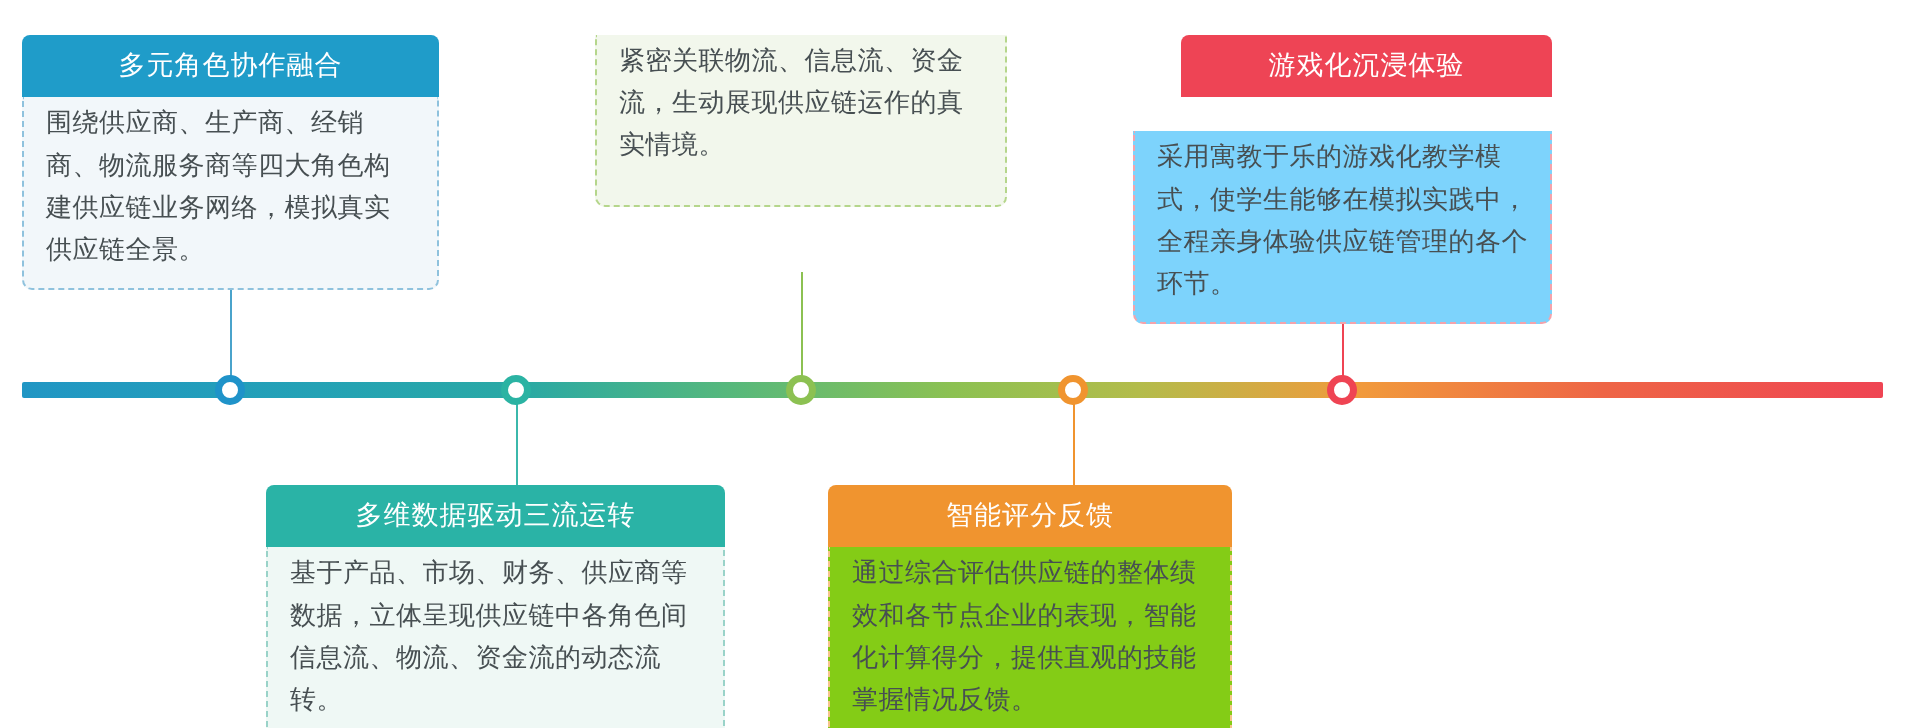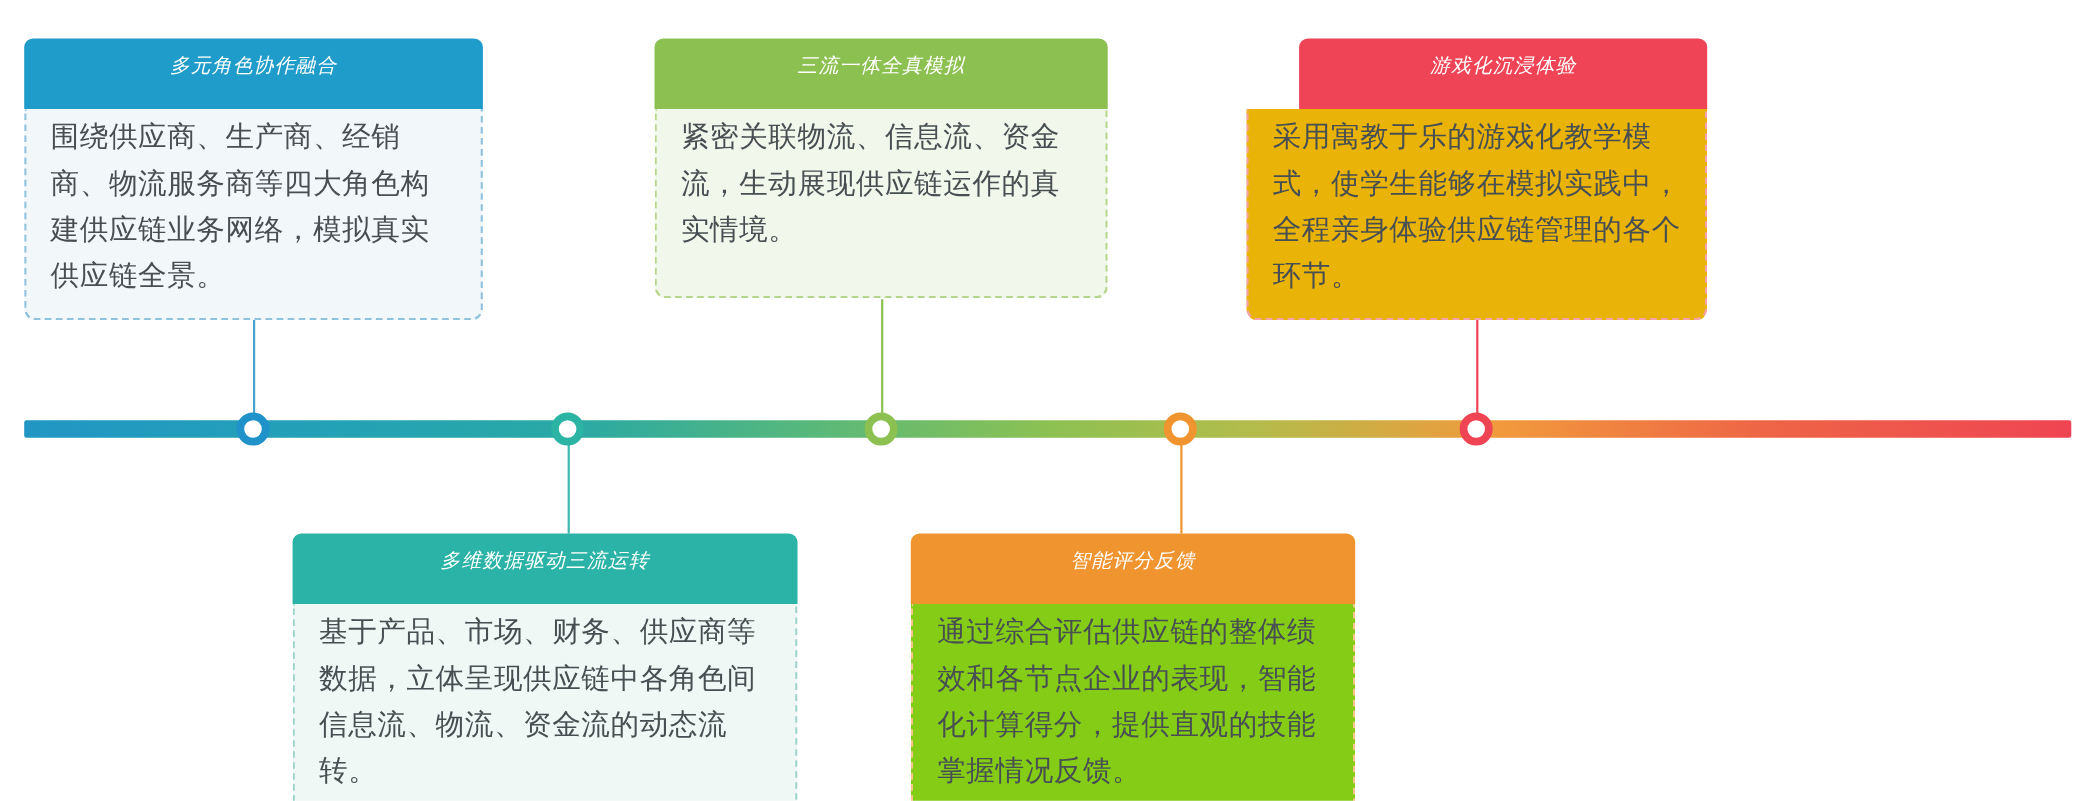--- a/index.html
+++ b/index.html
@@ -35,27 +35,26 @@
   }
 
   
   .card{
     position:absolute;
     z-index:4;
   }
   .card-head{
     border-radius:8px 8px 0 0;
     color:#ffffff;
-    font-size:18px;
+    font-size:27px;
     line-height:1.2;
     text-align:center;
-    padding:14px 10px 28px;
+    padding:14px 10px 16px;
     letter-spacing:1px;
     box-sizing:border-box;
-    font-style:italic;
   }
   .card-body{
     border-style:dashed;
     border-width:0 2px 2px 2px;
     border-radius:0 0 10px 10px;
     padding:4px 22px 18px;
     box-sizing:border-box;
     color:#474f52;
     font-size:26px;
     line-height:1.62;
@@ -85,33 +84,30 @@
   <div class="card" style="left:22px;top:35px;width:417px;">
     <div class="card-head" style="background:#1f9cc9;">
       <span>多元角色协作融合</span>
     </div>
     <div class="card-body" style="background:#f2f7fa;border-color:#8fc2dd;">
       <p>围绕供应商、生产商、经销商、物流服务商等四大角色构建供应链业务网络，模拟真实供应链全景。</p>
     </div>
   </div>
 
   <div class="card" style="left:595px;top:35px;width:412px;">
-    <div class="card-head" style="background:#8cc152;">
-      <span>三流一体全真模拟</span>
-    </div>
     <div class="card-body" style="background:#f2f7ec;border-color:#b5d68b;min-height:172px;">
       <p>紧密关联物流、信息流、资金流，生动展现供应链运作的真实情境。</p>
     </div>
   </div>
 
   <div class="card" style="left:1133px;top:35px;width:419px;">
     <div class="card-head" style="background:#ee4455;margin-left:48px;">
       <span>游戏化沉浸体验</span>
     </div>
-    <div class="card-body" style="background:#eab308;border-color:#f4a3ab;">
+    <div class="card-body" style="background:#7dd3fc;border-color:#f4a3ab;margin-top:34px;">
       <p>采用寓教于乐的游戏化教学模式，使学生能够在模拟实践中，全程亲身体验供应链管理的各个环节。</p>
     </div>
   </div>
 
   <div class="card" style="left:266px;top:485px;width:459px;">
     <div class="card-head" style="background:#2ab3a6;">
       <span>多维数据驱动三流运转</span>
     </div>
     <div class="card-body" style="background:#eff8f5;border-color:#9ad3c9;">
       <p>基于产品、市场、财务、供应商等数据，立体呈现供应链中各角色间信息流、物流、资金流的动态流转。</p>

